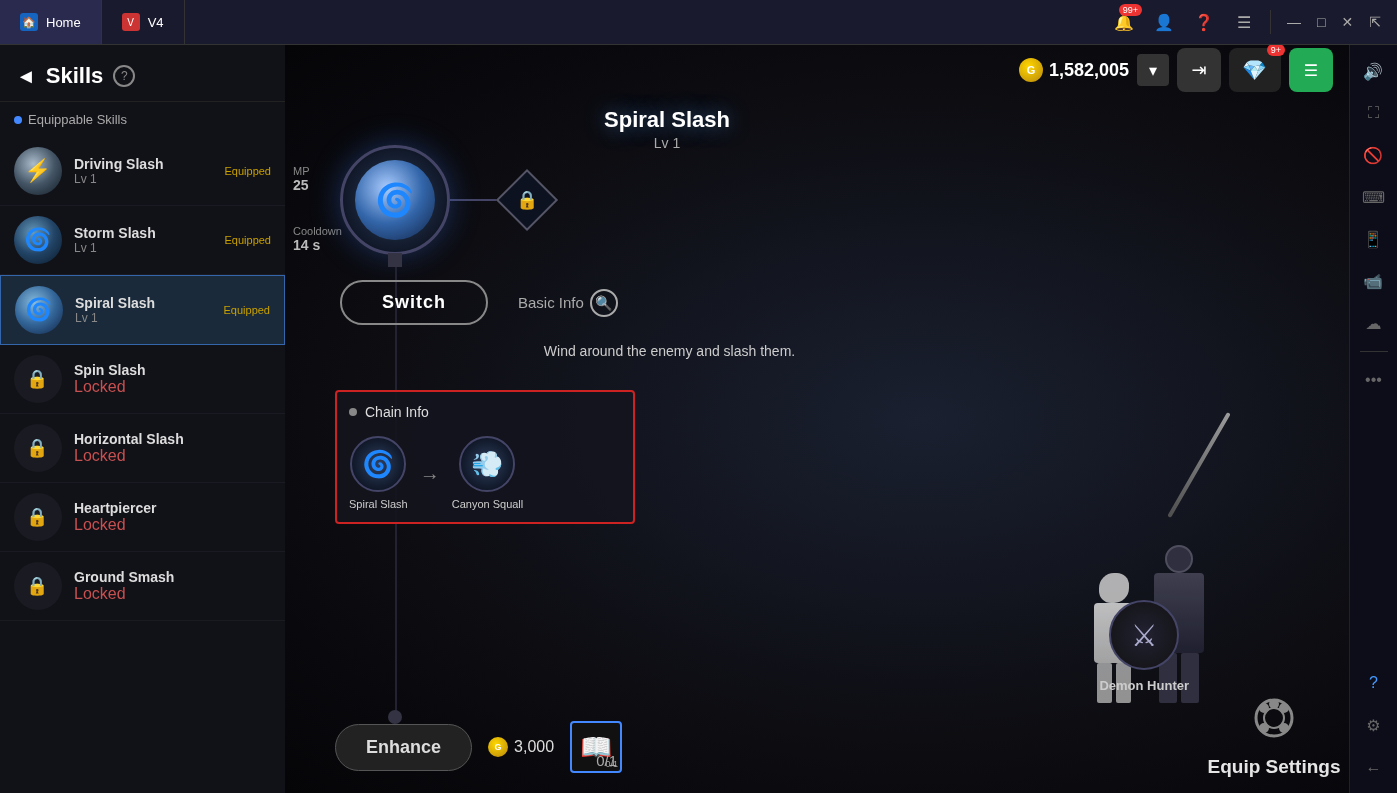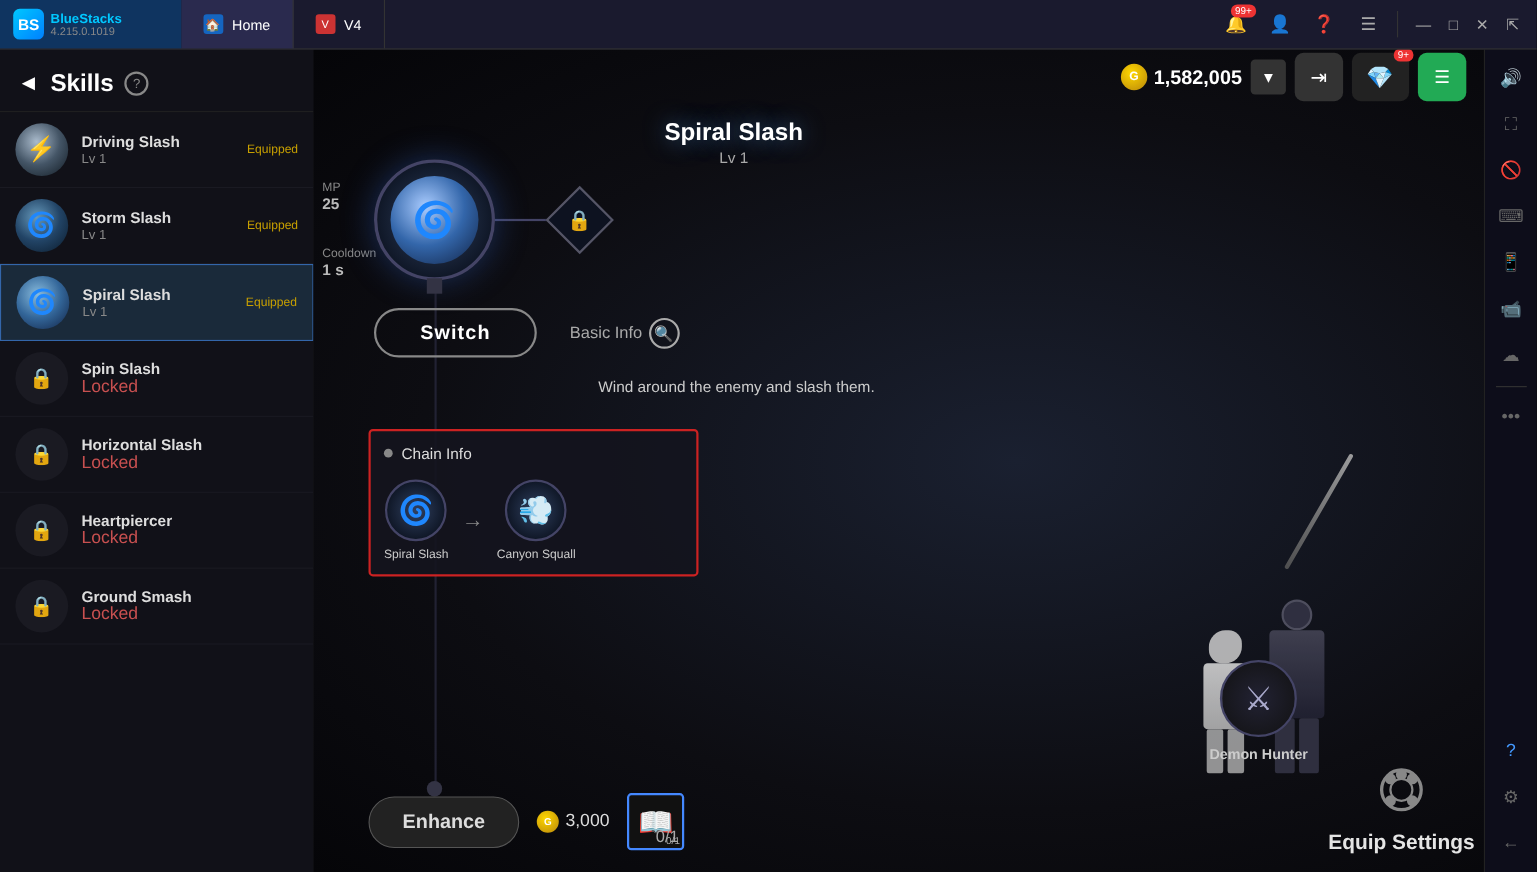--- a/index.html
+++ b/index.html
@@ -297,27 +297,20 @@
       background: radial-gradient(circle at 40% 35%, #6699bb, #224466, #0a1a2a);
     }
     .skill-icon-driving {
       background: radial-gradient(circle at 40% 35%, #aabbcc, #445566, #111a22);
     }
   </style>
 </head>
 <body>
 
 <div class="topbar">
-  <div class="topbar-logo">
-    <div class="topbar-logo-icon">BS</div>
-    <div>
-      <div class="topbar-logo-text">BlueStacks</div>
-      <div class="topbar-logo-version">4.215.0.1019</div>
-    </div>
-  </div>
   <div class="topbar-tab active">
     <div style="width:18px;height:18px;background:#1565c0;border-radius:3px;display:flex;align-items:center;justify-content:center;font-size:11px;color:white;">🏠</div>
     <span>Home</span>
   </div>
   <div class="topbar-tab">
     <div class="topbar-tab-icon">V</div>
     <span>V4</span>
   </div>
   <div class="topbar-right">
     <div class="topbar-icon-btn">
@@ -341,20 +334,24 @@
   <div class="left-panel">
     <div class="skills-header">
       <div class="back-btn">◄</div>
       <div class="skills-title">Skills</div>
       <div class="help-icon">
         <span>?</span>
       </div>
     </div>
 
 
+    <div class="equippable-label">
+      <div class="equippable-dot"></div>
+      <span>Equippable Skills</span>
+    </div>
 
     <div class="skill-list">
 
       <div class="skill-item">
         <div class="skill-icon-wrap skill-icon-driving">
           <span style="font-size:22px;color:#aaccff;">⚡</span>
         </div>
         <div class="skill-info">
           <div class="skill-name">Driving Slash</div>
           <div class="skill-level">Lv 1</div>
@@ -447,21 +444,21 @@
       <div class="skill-display-level">Lv 1</div>
     </div>
 
     <div class="stat-block">
       <div class="stat-row">
         <span class="stat-label">MP</span>
         <span class="stat-val">25</span>
       </div>
       <div class="stat-row" style="margin-top:28px;">
         <span class="stat-label">Cooldown</span>
-        <span class="stat-val">1 s</span>
+        <span class="stat-val">14 s</span>
       </div>
     </div>
 
     <div style="position:absolute; top:100px; left:55px; display:flex; align-items:center;">
       <div class="skill-circle">
         <div class="skill-circle-inner">
           <span style="font-size:32px;color:#aaddff;">🌀</span>
         </div>
       </div>
 

